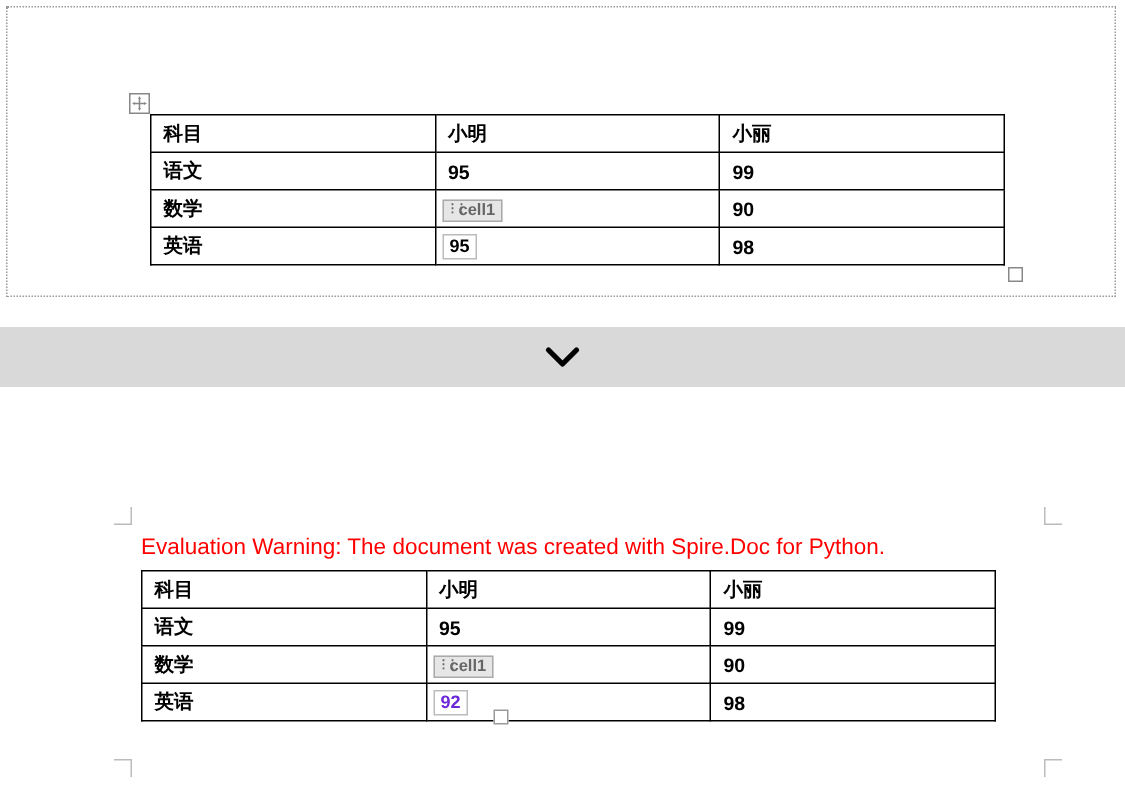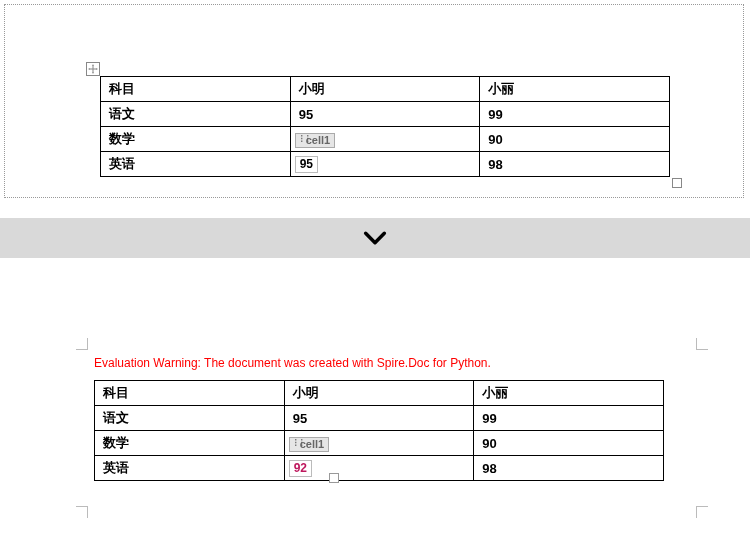--- a/index.html
+++ b/index.html
@@ -75,21 +75,21 @@
     width: 750px; height: 40px;
     background: #d9d9d9;
     display: flex;
     align-items: center;
     justify-content: center;
   }
   .sep-bar svg { width: 28px; height: 28px; }
   .warn-text {
     position: absolute;
     color: #ff0000;
-    font-size: 12px;
+    font-size: 15px;
   }
   .cell-tag {
     display: inline-flex;
     align-items: center;
     border: 1px solid #aaa;
     background: #e6e6e6;
     font-size: 11px;
     padding: 0 4px 0 2px;
     color: #666;
     height: 15px;
@@ -112,21 +112,21 @@
   .tag-below {
     border: 1px solid #bbb;
     padding: 0 4px;
     font-size: 12px;
     display: inline-block;
     min-width: 22px;
     height: 17px;
     line-height: 15px;
     color: #000;
   }
-  .tag-below.blue { color: #be185d; }
+  .tag-below.blue { color: #6d28d9; }
   .white-marker {
     position: absolute;
     bottom: -3px;
     width: 10px; height: 10px;
     background: #fff;
     border: 1px solid #999;
   }
 </style>
 </head>
 <body>

